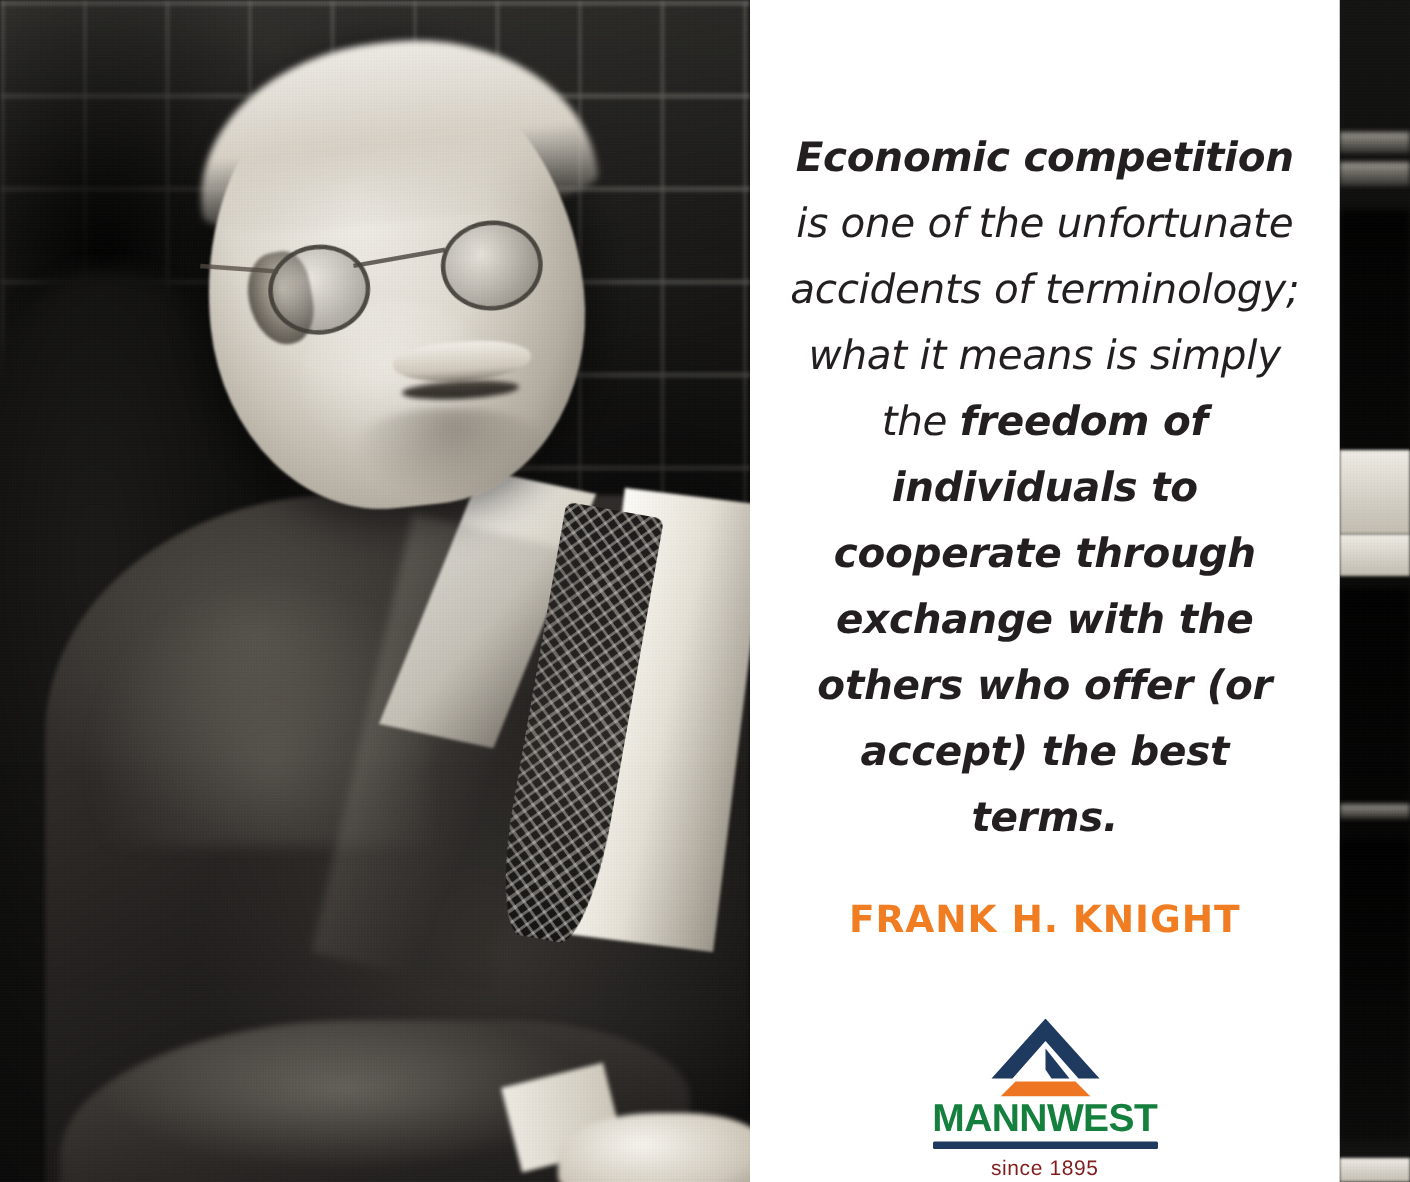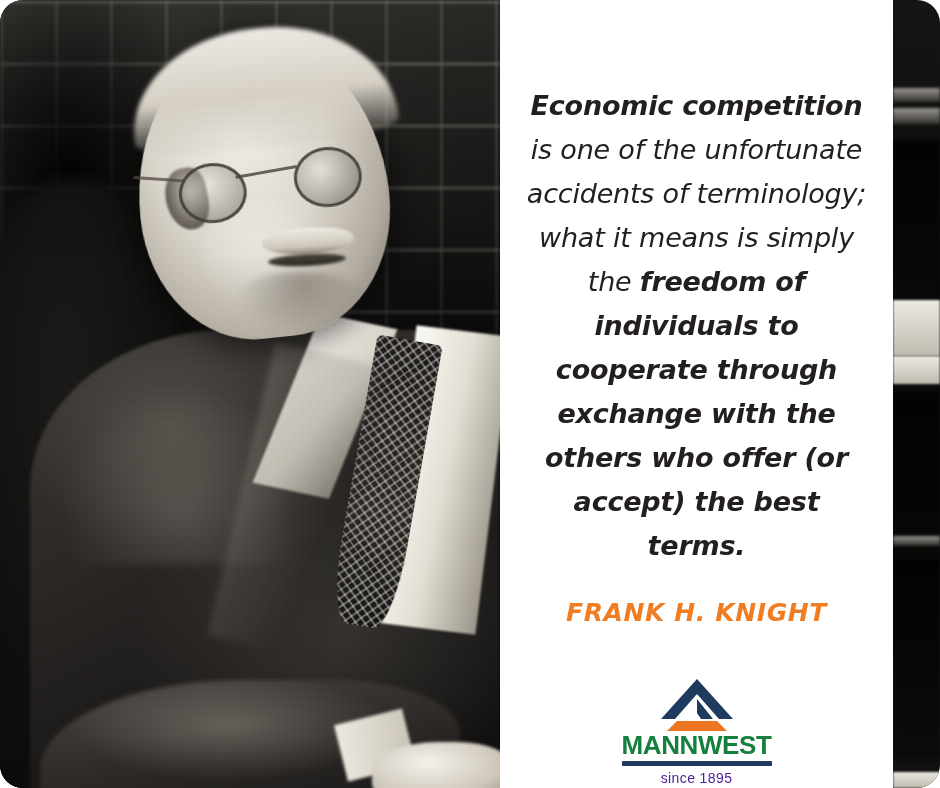--- a/index.html
+++ b/index.html
@@ -9,21 +9,20 @@
   }
   body {
     font-family: "Liberation Sans", sans-serif;
   }
   .canvas {
     position: relative;
     width: 940px;
     height: 788px;
     background: #ffffff;
     overflow: hidden;
-    border-radius: 23px;
   }
 
   
   .photo {
     position: absolute;
     left: 0;
     top: 0;
     width: 500px;
     height: 788px;
     overflow: hidden;
@@ -307,21 +306,20 @@
   .quote b {
     font-weight: 700;
   }
   .attribution {
     margin-top: 30px;
     color: #F07D22;
     font-family: "DejaVu Sans", sans-serif;
     font-size: 25px;
     font-weight: 700;
     letter-spacing: 0.6px;
-    font-style: italic;
   }
 
   
   .logo {
     margin-top: 52px;
     width: 200px;
     display: flex;
     flex-direction: column;
     align-items: center;
   }
@@ -344,21 +342,21 @@
     margin-top: 3px;
     width: 150px;
     height: 5px;
     background: #1F3A5F;
     border-radius: 1px;
   }
   .logo-since {
     margin-top: 5px;
     font-family: "Liberation Sans", sans-serif;
     font-size: 14px;
-    color: #4c1d95;
+    color: #7f1d1d;
     letter-spacing: 0.4px;
     line-height: 1.1;
   }
   .logo-domain {
     margin-top: 1px;
     font-family: "Liberation Sans", sans-serif;
     font-size: 22px;
     font-weight: 700;
     color: #111111;
     letter-spacing: -0.3px;

